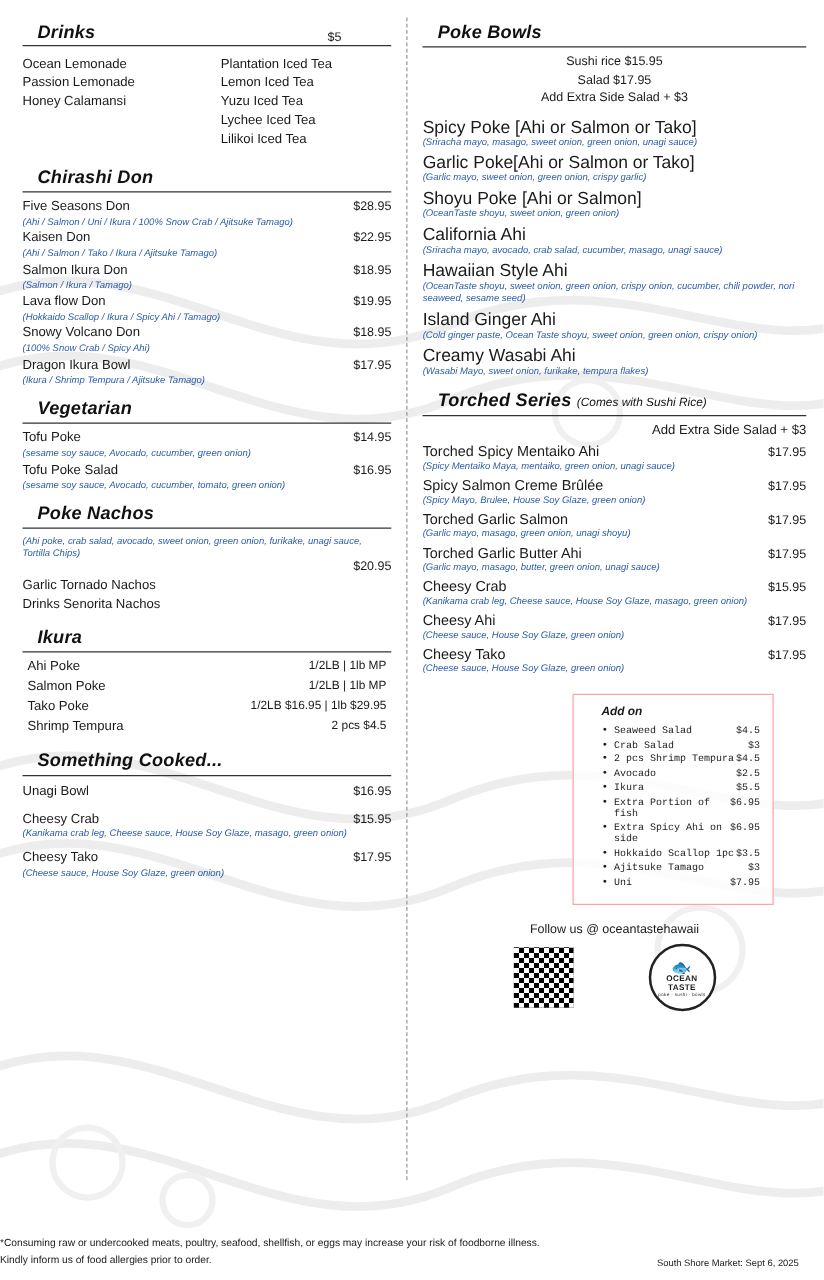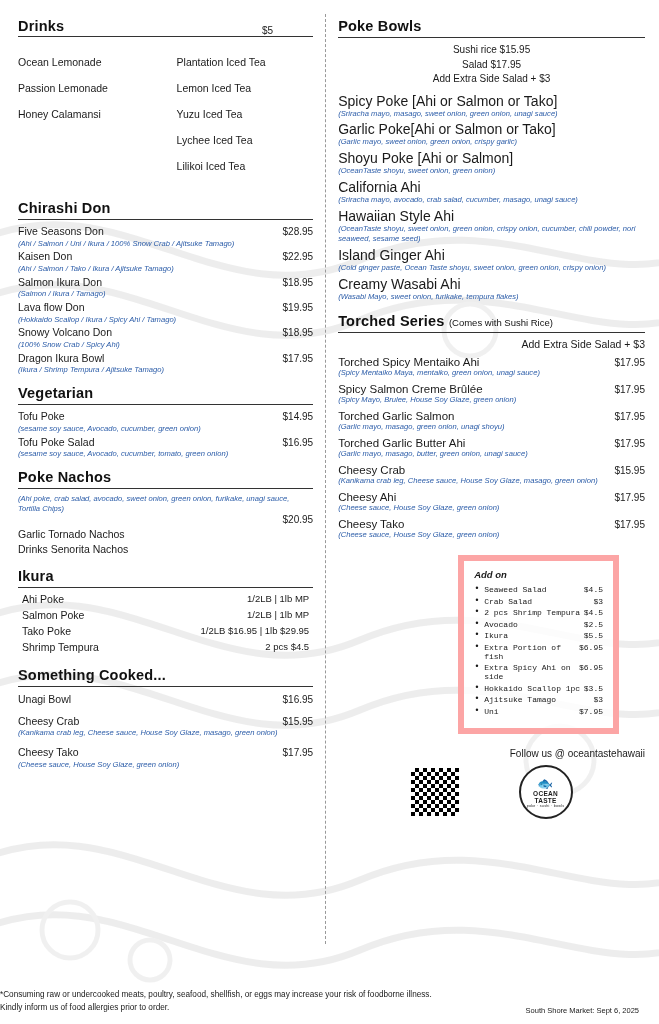--- a/index.html
+++ b/index.html
@@ -45,23 +45,24 @@
     margin: 4px 6px 40px 2px;
     height: 930px;
   }
   .col-right {
     width: 320px;
     padding-left: 6px;
   }
   h2.section {
     font-size: 14.5px;
     font-weight: bold;
-    margin: 8px 0 3px 0;
+    margin: 8px 0 3px 12px;
     letter-spacing: 0.2px;
     color: #111;
+    font-style: italic;
   }
   h2.section .sub {
     font-size: 9.5px;
     font-weight: normal;
     letter-spacing: 0;
   }
   .rule {
     border-bottom: 1px solid #333;
     margin: 0 0 5px 0;
   }
@@ -82,21 +83,21 @@
     margin: 0 0 2px 0;
     line-height: 1.3;
   }
   .twocol {
     display: flex;
     gap: 22px;
   }
   .twocol .c { flex: 1; }
   .drink {
     font-size: 10.5px;
-    margin: 14px 0;
+    margin: 3px 0;
   }
   .price-top {
     text-align: right;
     font-size: 10px;
     margin-top: -12px;
     margin-right: 40px;
   }
   .center-note {
     text-align: center;
     font-size: 10px;
@@ -113,23 +114,23 @@
     margin-top: 3px;
   }
   .side-row {
     display: flex;
     justify-content: space-between;
     font-size: 10.5px;
     margin: 4px 4px;
   }
   .side-price { font-size: 9.5px; }
   .addon-box {
-    border: 6px solid #fca5a5;
+    border: 1px solid #fca5a5;
     margin: 16px 26px 0 120px;
-    padding: 8px 10px 10px 10px;
+    padding: 8px 10px 10px 22px;
     background: rgba(255,255,255,0.8);
   }
   .addon-title {
     font-size: 9.5px;
     font-style: italic;
     font-weight: bold;
     margin-bottom: 5px;
   }
   .addon-row {
     display: flex;
@@ -141,21 +142,21 @@
     font-family: Liberation Mono, monospace;
   }
   .addon-row::before {
     content: "•";
     position: absolute;
     left: 0;
     top: -1px;
     font-size: 9px;
   }
   .follow {
-    text-align: right;
+    text-align: center;
     font-size: 10px;
     margin-top: 14px;
   }
   .badges {
     display: flex;
     justify-content: center;
     align-items: center;
     gap: 60px;
     margin-top: 6px;
   }

